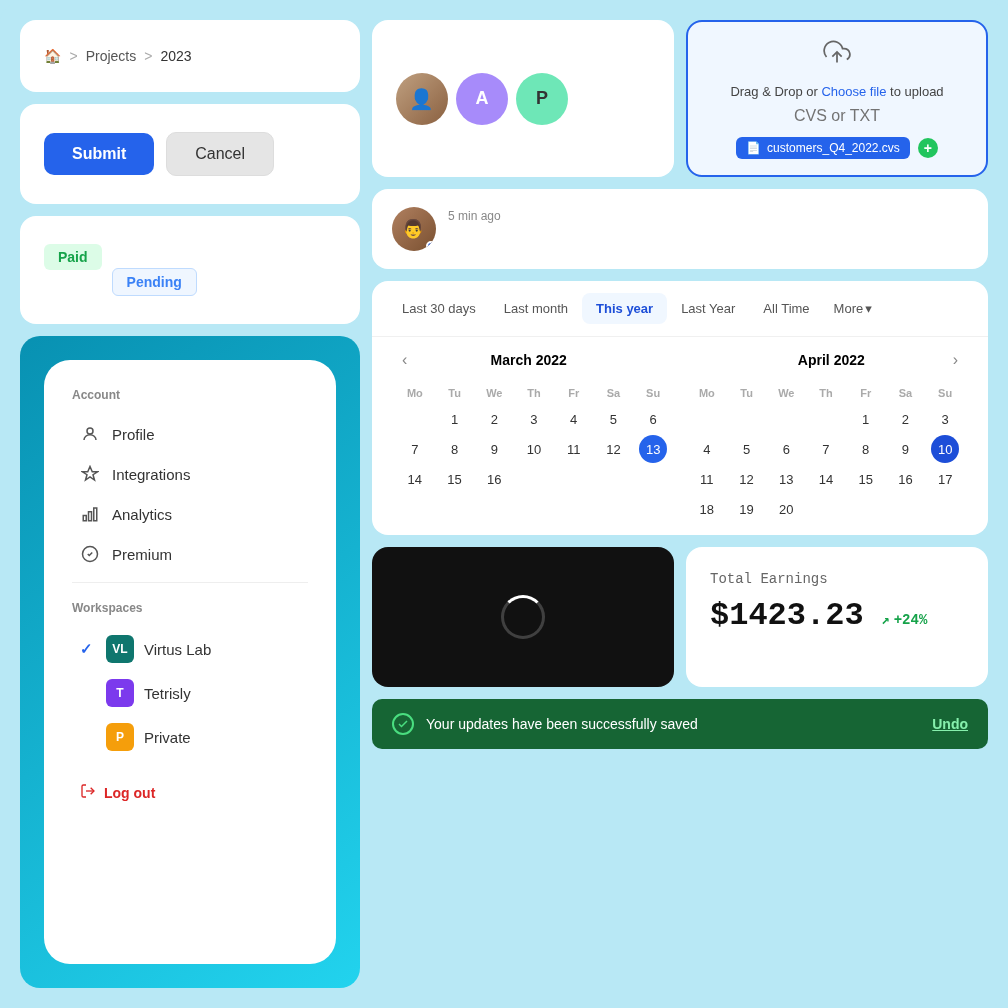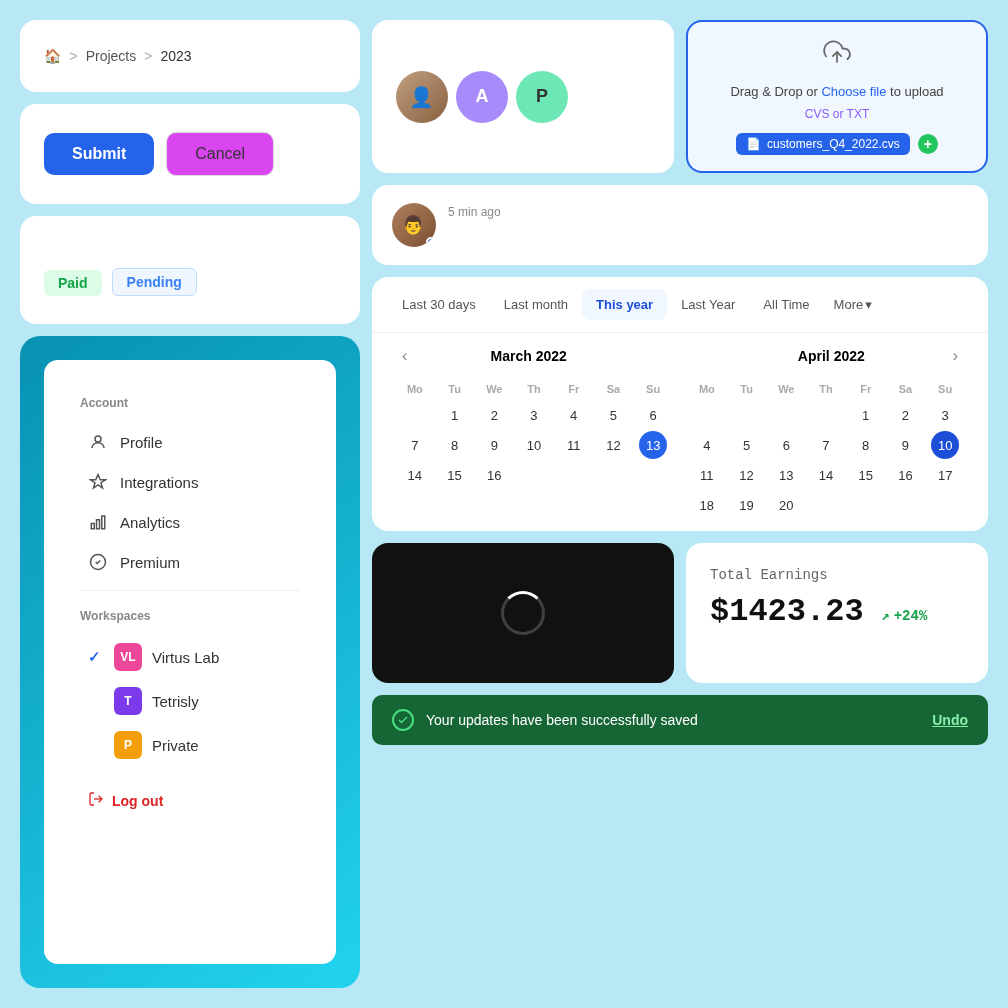--- a/index.html
+++ b/index.html
@@ -56,55 +56,55 @@
       background: #2563eb;
       color: #fff;
       border: none;
       border-radius: 10px;
       padding: 12px 28px;
       font-size: 16px;
       font-weight: 600;
       cursor: pointer;
     }
     .btn-cancel {
-      background: #d946ef;
+      background: #e5e5e5;
       color: #333;
       border: 1.5px solid #ddd;
       border-radius: 10px;
       padding: 12px 28px;
       font-size: 16px;
       font-weight: 500;
       cursor: pointer;
     }
     
     .status-card {
       padding: 28px 24px;
       display: flex;
-      align-items: flex-end;
+      align-items: flex-start;
       gap: 10px;
     }
     .badge {
       border-radius: 6px;
       padding: 5px 14px;
       font-size: 14px;
       font-weight: 600;
     }
     .badge-paid { background: #dcfce7; color: #16a34a; }
     .badge-pending { background: #eff6ff; color: #3b82f6; border: 1px solid #bfdbfe; margin-top: 24px; }
     
     .account-card {
       background: linear-gradient(145deg, #0891b2, #22d3ee);
       border-radius: 20px;
       padding: 24px;
       flex: 1;
     }
     .account-inner {
       background: #fff;
-      border-radius: 14px;
-      padding: 36px;
+      border-radius: 26px;
+      padding: 28px;
       height: 100%;
     }
     .account-section-label {
       font-size: 12px;
       color: #888;
       font-weight: 600;
       margin-bottom: 12px;
       text-transform: none;
     }
     .account-menu-item {
@@ -140,21 +140,21 @@
       width: 28px;
       height: 28px;
       border-radius: 6px;
       display: flex;
       align-items: center;
       justify-content: center;
       font-size: 12px;
       font-weight: 700;
       color: #fff;
     }
-    .wa-vl { background: #ec4899; text-align: right; }
+    .wa-vl { background: #0f766e; text-align: right; }
     .wa-t { background: #7c3aed; }
     .wa-p { background: #f59e0b; }
     .check-mark { width: 16px; color: #2563eb; font-weight: bold; }
     .logout-btn {
       display: flex;
       align-items: center;
       gap: 8px;
       margin-top: 16px;
       padding: 8px;
       color: #dc2626;
@@ -199,21 +199,21 @@
       background: #f0f7ff;
       padding: 16px;
       display: flex;
       flex-direction: column;
       align-items: center;
       gap: 8px;
     }
     .upload-icon { font-size: 24px; color: #555; margin-bottom: 4px; }
     .upload-text { font-size: 13px; color: #444; text-align: center; }
     .upload-link { color: #2563eb; }
-    .upload-hint { font-size: 12px; color: #8b5cf6; }
+    .upload-hint { font-size: 16px; color: #737373; }
     .upload-file-tag {
       background: #2563eb;
       color: #fff;
       border-radius: 6px;
       padding: 4px 10px;
       font-size: 12px;
       display: flex;
       align-items: center;
       gap: 6px;
       position: relative;

